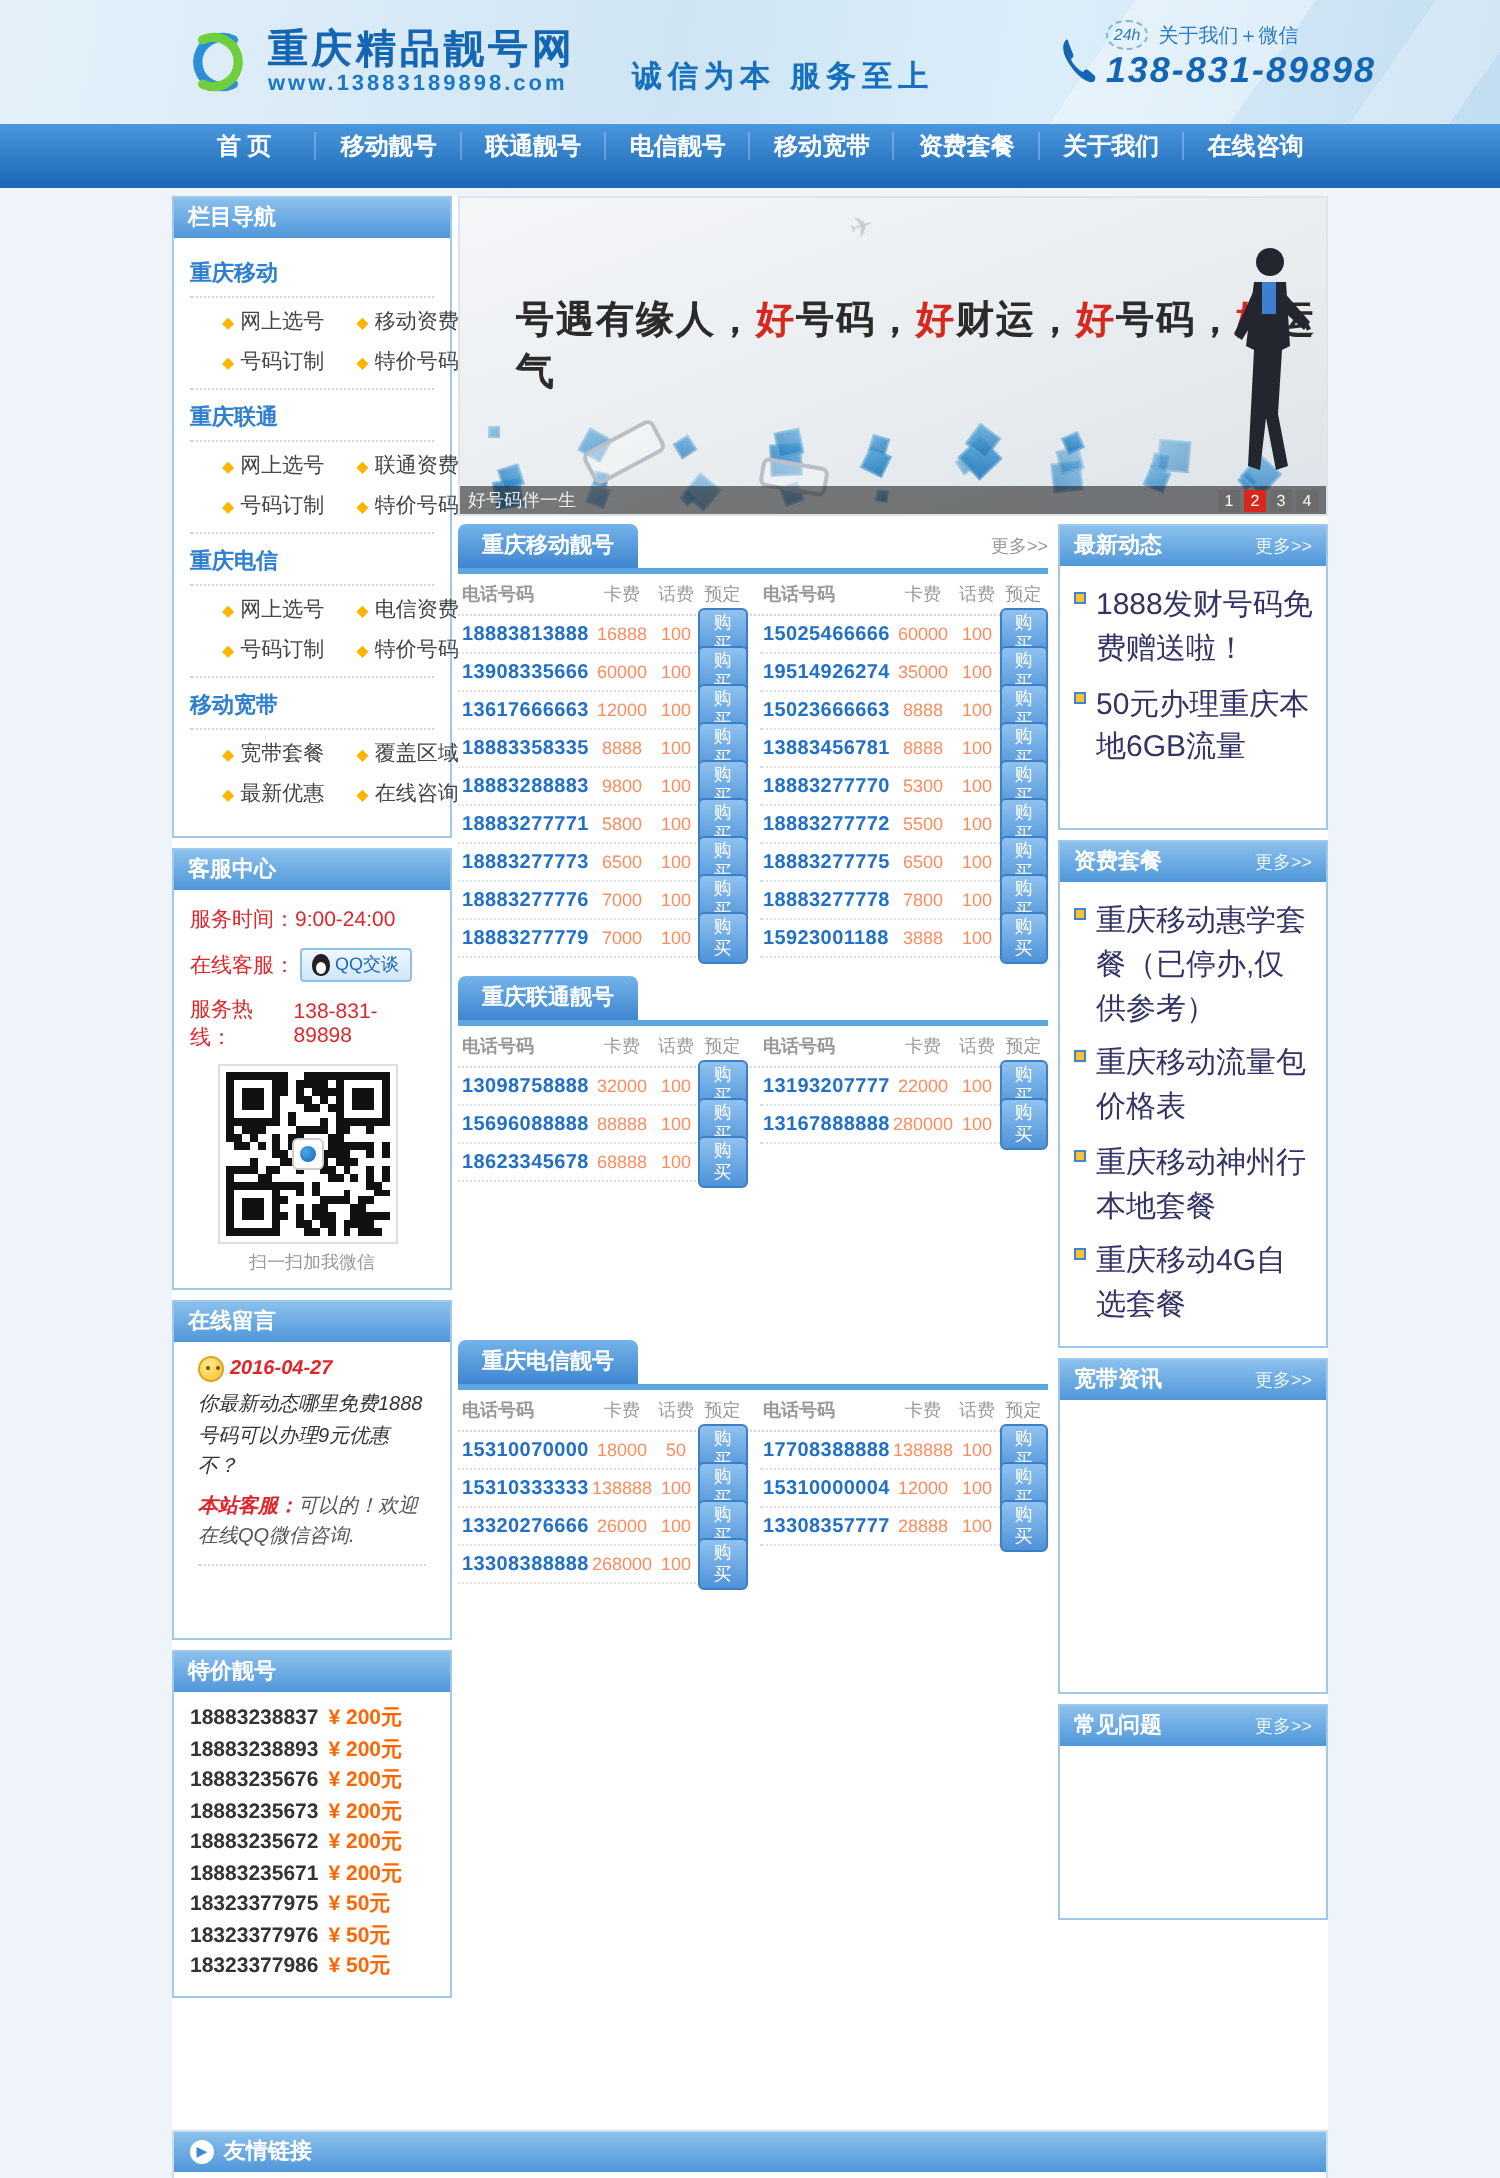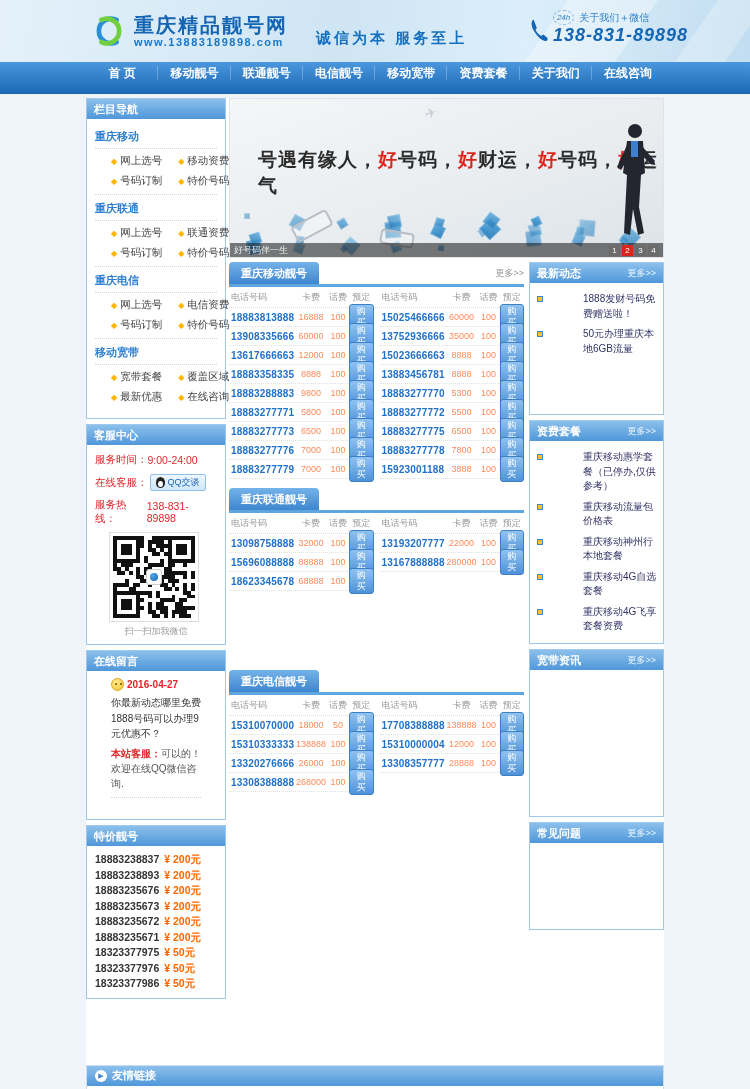--- a/index.html
+++ b/index.html
@@ -68,21 +68,21 @@
   .qr-wrap{ width:92px; margin:4px auto 2px; }
   .qr{ width:88px; height:88px; border:3px solid #fff; outline:1px solid #ddd; display:grid; grid-template-columns:repeat(21,1fr); grid-template-rows:repeat(21,1fr); background:#fff; position:relative;}
   .qr i{ background:#111; }
   .finder{ position:relative; background:#111; }
   .finder::before{ content:""; position:absolute; inset:4px; background:#fff; }
   .finder::after{ content:""; position:absolute; inset:8px; background:#111; }
   .qr-logo{ position:absolute; left:50%; top:50%; width:16px; height:16px; transform:translate(-50%,-50%); background:#fff; border-radius:3px; border:1px solid #ccc; display:flex; align-items:center; justify-content:center;}
   .qr-logo b{ width:8px; height:8px; border-radius:50%; background:radial-gradient(circle at 35% 35%,#4fa8e8,#1465b4);}
   .qr-caption{ text-align:center; font-size:9px; color:#999; margin-top:4px; }
   
-  .gb-bd{ padding:7px 24px; min-height:148px; }
+  .gb-bd{ padding:7px 12px; min-height:148px;font-style:italic; }
   .gb-date-row{ display:flex; align-items:center; margin-bottom:4px;}
   .smiley{ width:13px; height:13px; border-radius:50%; background:radial-gradient(circle at 35% 30%,#ffe98c,#f6c430); border:1px solid #d9a520; position:relative; margin-right:3px;}
   .smiley::before{ content:""; position:absolute; left:3px; top:4px; width:2px; height:2px; border-radius:50%; background:#7a4b00; box-shadow:5px 0 0 #7a4b00;}
   .gb-date{ font-size:10px; font-weight:bold; color:#e0262a; }
   .gb-q{ font-size:10px; color:#333; line-height:1.55; margin-bottom:4px;}
   .gb-a{ font-size:10px; color:#555; line-height:1.5; border-bottom:1px dotted #c9d8e6; padding-bottom:6px;}
   .gb-a b{ color:#e0262a; }
   
   .sp-bd{ padding:6px 8px; }
   .sp-row{ font-size:10.5px; line-height:15.5px; white-space:nowrap; cursor:pointer;}
@@ -107,32 +107,32 @@
   .pager span.active{ background:#d8281e; }
   
   .num-table{ margin-bottom:6px; }
   .tab-row{ border-bottom:3px solid #5ea6e0; display:flex; justify-content:space-between; align-items:flex-end; }
   .tab{ width:90px; height:22px; line-height:22px; text-align:center; color:#fff; font-size:11px; font-weight:bold;
     background:linear-gradient(#74b3ea,#3e86cf); border-radius:4px 4px 0 0; cursor:pointer;}
   .tab-more{ font-size:9px; color:#999; margin-bottom:4px; cursor:pointer;}
   .thead{ display:grid; grid-template-columns:1fr 1fr; column-gap:6px; border-bottom:1px dotted #d8d8d8;}
   .thead-half{ display:flex; align-items:center; height:20px; }
   .thead-half span{ font-size:9px; color:#999; }
-  .th-num{ width:66px; padding-left:2px;} .th-card{ width:32px; text-align:center;} .th-fee{ width:22px; text-align:center;} .th-buy{ flex:1; text-align:center;}
+  .th-num{ width:66px; padding-left:2px;font-weight:bold;} .th-card{ width:32px; text-align:center;} .th-fee{ width:22px; text-align:center;} .th-buy{ flex:1; text-align:center;}
   .entries{ display:grid; grid-template-columns:1fr 1fr; column-gap:6px; }
   .entry{ display:flex; align-items:center; height:19px; border-bottom:1px dotted #e0e0e0; }
   .e-num{ width:66px; font-size:10px; font-weight:bold; color:#2271c8; cursor:pointer; padding-left:2px; letter-spacing:.2px;}
   .e-card{ width:32px; font-size:9px; color:#ff8a5c; text-align:center;}
   .e-fee{ width:22px; font-size:9px; color:#ff8a5c; text-align:center;}
   .e-buy{ flex:1; text-align:center;}
   .buy-btn{ display:inline-block; font-size:9px; color:#fff; background:linear-gradient(#8fc2f0,#4e92d8); border:1px solid #3d7fc4; border-radius:3px; padding:1px 6px; cursor:pointer; line-height:11px;}
   .num-table.t1{ min-height:220px; } .num-table.t2{ min-height:176px; } .num-table.t3{ min-height:228px; }
   
   .rlist{ padding:6px 6px; list-style:none; }
-  .rlist li{ font-size:10px; color:#336; line-height:1.45; padding:3px 0; cursor:pointer; display:flex;gap:35px;}
+  .rlist li{ font-size:15px; color:#336; line-height:1.45; padding:3px 0; cursor:pointer; display:flex;}
   .sq-bullet{ flex:0 0 6px; width:6px; height:6px; background:#ffc12e; border:1px solid #3e86cf; margin:4px 5px 0 1px;}
   .box.r-news{ min-height:153px; } .box.r-pkg{ min-height:180px; } .box.r-bb{ min-height:168px; } .box.r-faq{ min-height:108px; margin-bottom:0;}
   
   .friends{ margin-top:66px; border:1px solid #c9dff0; }
   .friends-hd{ height:20px; background:linear-gradient(#8cc0ec,#4f97d9); display:flex; align-items:center; padding:0 8px;}
   .friends-arrow{ width:12px; height:12px; border-radius:50%; background:#fff; color:#3e86cf; font-size:7px; display:flex; align-items:center; justify-content:center; margin-right:5px;}
   .friends-title{ color:#fff; font-size:11px; font-weight:bold; }
   .friends-bd{ padding:10px 8px 12px 18px; display:flex; gap:22px; }
   .friends-bd a{ font-size:10.5px; color:#555; text-decoration:none; cursor:pointer;}
 </style>
@@ -578,21 +578,21 @@
                   </div>
 
                   <div class="entry">
                     <span class="e-num">13908335666</span>
                     <span class="e-card">60000</span>
                     <span class="e-fee">100</span>
                     <span class="e-buy"><span class="buy-btn">购买</span></span>
                   </div>
 
                   <div class="entry">
-                    <span class="e-num">13752936666</span>
+                    <span class="e-num">19514926274</span>
                     <span class="e-card">35000</span>
                     <span class="e-fee">100</span>
                     <span class="e-buy"><span class="buy-btn">购买</span></span>
                   </div>
 
                   <div class="entry">
                     <span class="e-num">13617666663</span>
                     <span class="e-card">12000</span>
                     <span class="e-fee">100</span>
                     <span class="e-buy"><span class="buy-btn">购买</span></span>
@@ -856,24 +856,20 @@
                   <span>重庆移动流量包价格表</span>
                 </li>
                 <li>
                   <i class="sq-bullet"></i>
                   <span>重庆移动神州行本地套餐</span>
                 </li>
                 <li>
                   <i class="sq-bullet"></i>
                   <span>重庆移动4G自选套餐</span>
                 </li>
-                <li>
-                  <i class="sq-bullet"></i>
-                  <span>重庆移动4G飞享套餐资费</span>
-                </li>
               </ul>
           </div>
           <div class="box r-bb">
             <div class="box-hd">
                 <span>宽带资讯</span>
                 <span class="more">更多&gt;&gt;</span>
               </div>
             <ul class="rlist">
               
             </ul>

